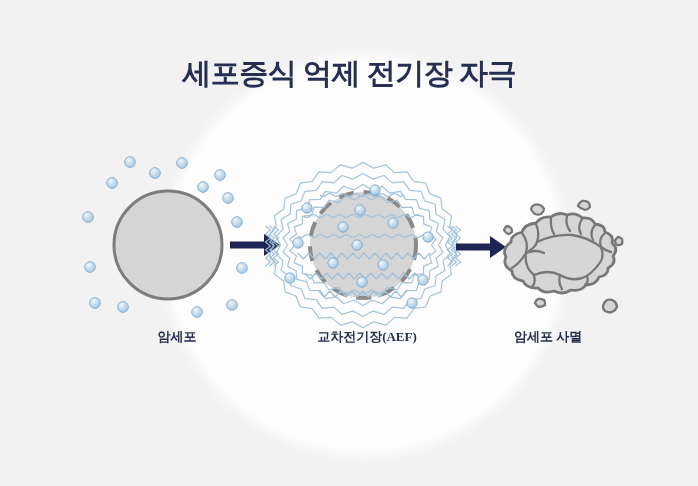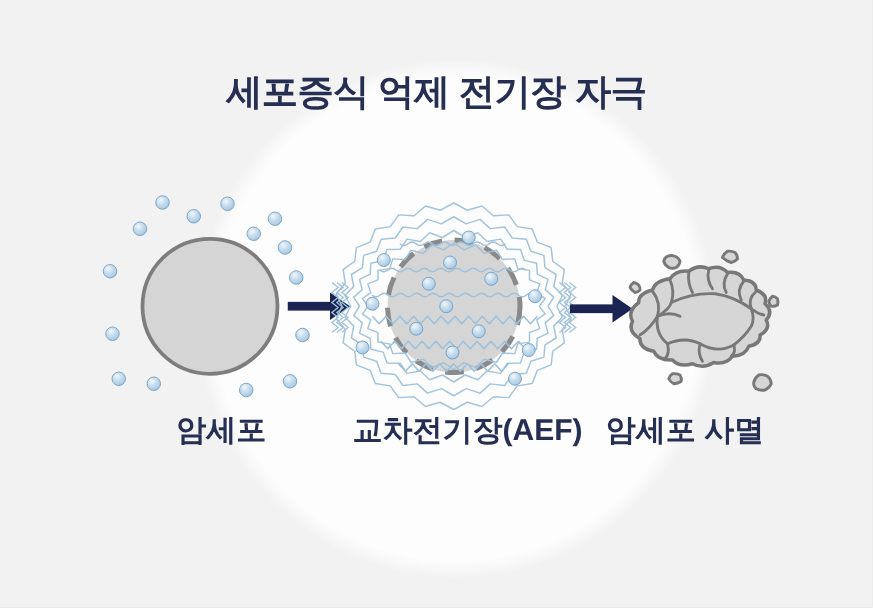--- a/index.html
+++ b/index.html
@@ -1,39 +1,39 @@
 <!DOCTYPE html>
 <html style="--bg: #f2f2f3; --spot: #fdfdfe; --navy: #262e52; --arrow: #1b2452;"><head>
 <meta charset="utf-8">
 <style>
   html,body{margin:0;padding:0;background:#e8e8e8;}
   .stage{
     position:relative;width:698px;height:486px;overflow:hidden;
     background:var(--bg,#f2f2f3);
-    font-family:Liberation Sans, sans-serif;
+    font-family:Liberation Serif, serif;
   }
   .spotlight{
     position:absolute;inset:0;
     background:radial-gradient(circle 208px at 365px 255px,var(--spot,#fdfdfe) 0%,var(--spot,#fdfdfe) 93%,rgba(253,253,254,0) 100%);
   }
   .title{
     position:absolute;top:54px;left:0;width:698px;margin:0;
     text-align:center;font-size:29px;font-weight:800;letter-spacing:-0.5px;
     color:var(--navy,#262e52);
   }
   .fig{position:absolute;}
   #fig-cell{left:60px;top:140px;}
   #fig-aef{left:263px;top:150px;}
   #fig-dead{left:492px;top:195px;}
   .arrow{position:absolute;color:var(--arrow,#1b2452);}
   #arrow1{left:230px;top:232px;}
   #arrow2{left:456px;top:234px;}
   .label{
     position:absolute;top:328px;text-align:center;
-    font-size:24px;font-weight:700;color:var(--navy,#262e52);white-space:nowrap;
+    font-size:13px;font-weight:700;color:var(--navy,#262e52);white-space:nowrap;
   }
   #label-cell{left:117px;width:120px;}
   #label-aef{left:282px;width:170px;}
   #label-dead{left:473px;width:150px;}
 </style>
 </head>
 <body>
 
 <div class="stage">
   <div class="spotlight"></div>

